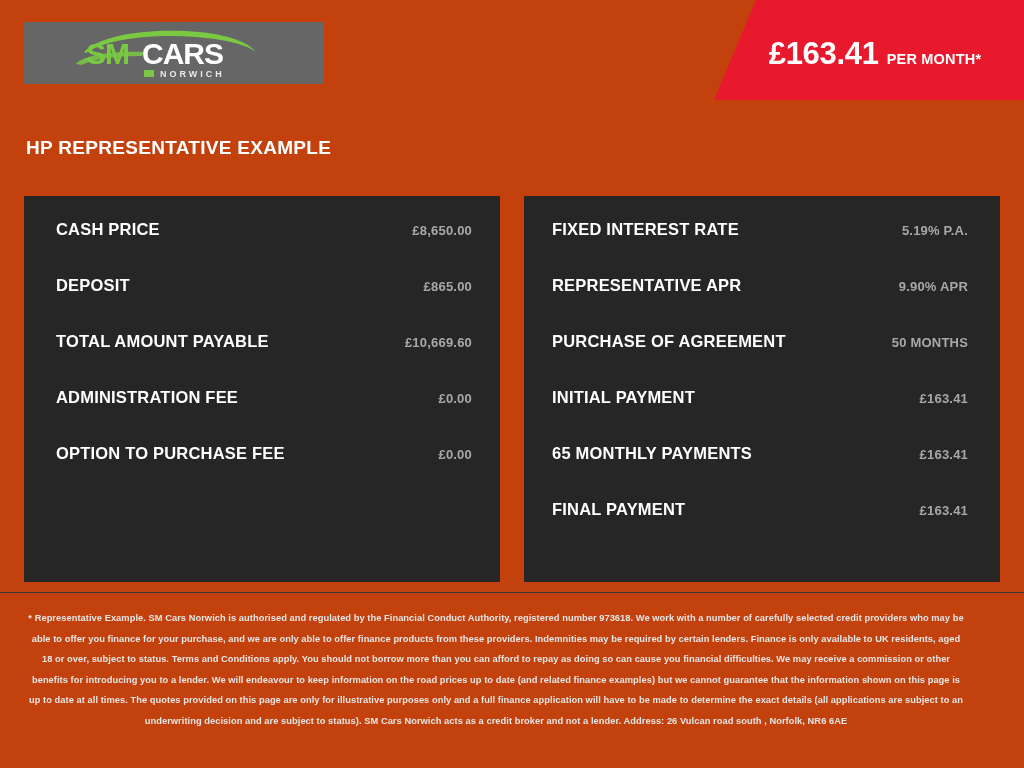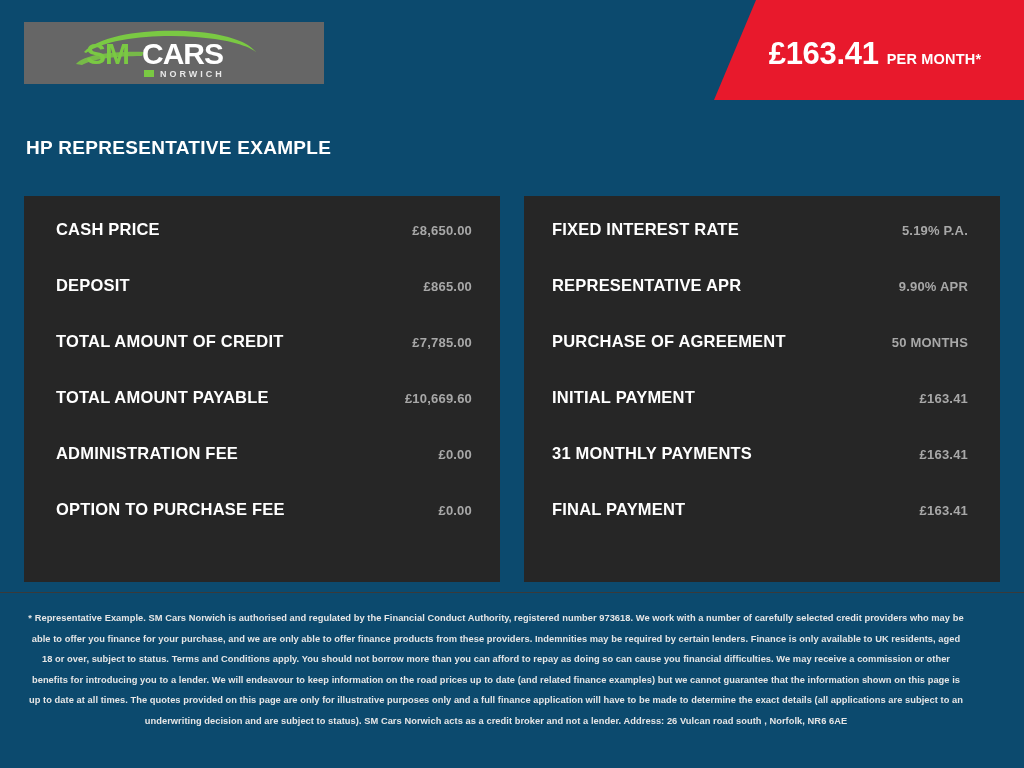--- a/index.html
+++ b/index.html
@@ -9,21 +9,21 @@
     height: 768px;
     background: #1c1c1c;
     font-family: "Liberation Sans", sans-serif;
     overflow: hidden;
   }
 
   .page {
     position: relative;
     width: 1024px;
     height: 768px;
-    background: #0c4a6e;
+    background: #c2410c;
     text-decoration: underline;
   }
 
   
   .header {
     position: relative;
     height: 105px;
   }
 
   .logo-box {
@@ -190,24 +190,20 @@
     <div class="panel left">
       <div class="row">
         <span class="row-label">CASH PRICE</span>
         <span class="row-value">£8,650.00</span>
       </div>
       <div class="row">
         <span class="row-label">DEPOSIT</span>
         <span class="row-value">£865.00</span>
       </div>
       <div class="row">
-        <span class="row-label">TOTAL AMOUNT OF CREDIT</span>
-        <span class="row-value">£7,785.00</span>
-      </div>
-      <div class="row">
         <span class="row-label">TOTAL AMOUNT PAYABLE</span>
         <span class="row-value">£10,669.60</span>
       </div>
       <div class="row">
         <span class="row-label">ADMINISTRATION FEE</span>
         <span class="row-value">£0.00</span>
       </div>
       <div class="row">
         <span class="row-label">OPTION TO PURCHASE FEE</span>
         <span class="row-value">£0.00</span>
@@ -225,21 +221,21 @@
       </div>
       <div class="row">
         <span class="row-label">PURCHASE OF AGREEMENT</span>
         <span class="row-value">50 MONTHS</span>
       </div>
       <div class="row">
         <span class="row-label">INITIAL PAYMENT</span>
         <span class="row-value">£163.41</span>
       </div>
       <div class="row">
-        <span class="row-label">31 MONTHLY PAYMENTS</span>
+        <span class="row-label">65 MONTHLY PAYMENTS</span>
         <span class="row-value">£163.41</span>
       </div>
       <div class="row">
         <span class="row-label">FINAL PAYMENT</span>
         <span class="row-value">£163.41</span>
       </div>
     </div>
 
   </div>
 

